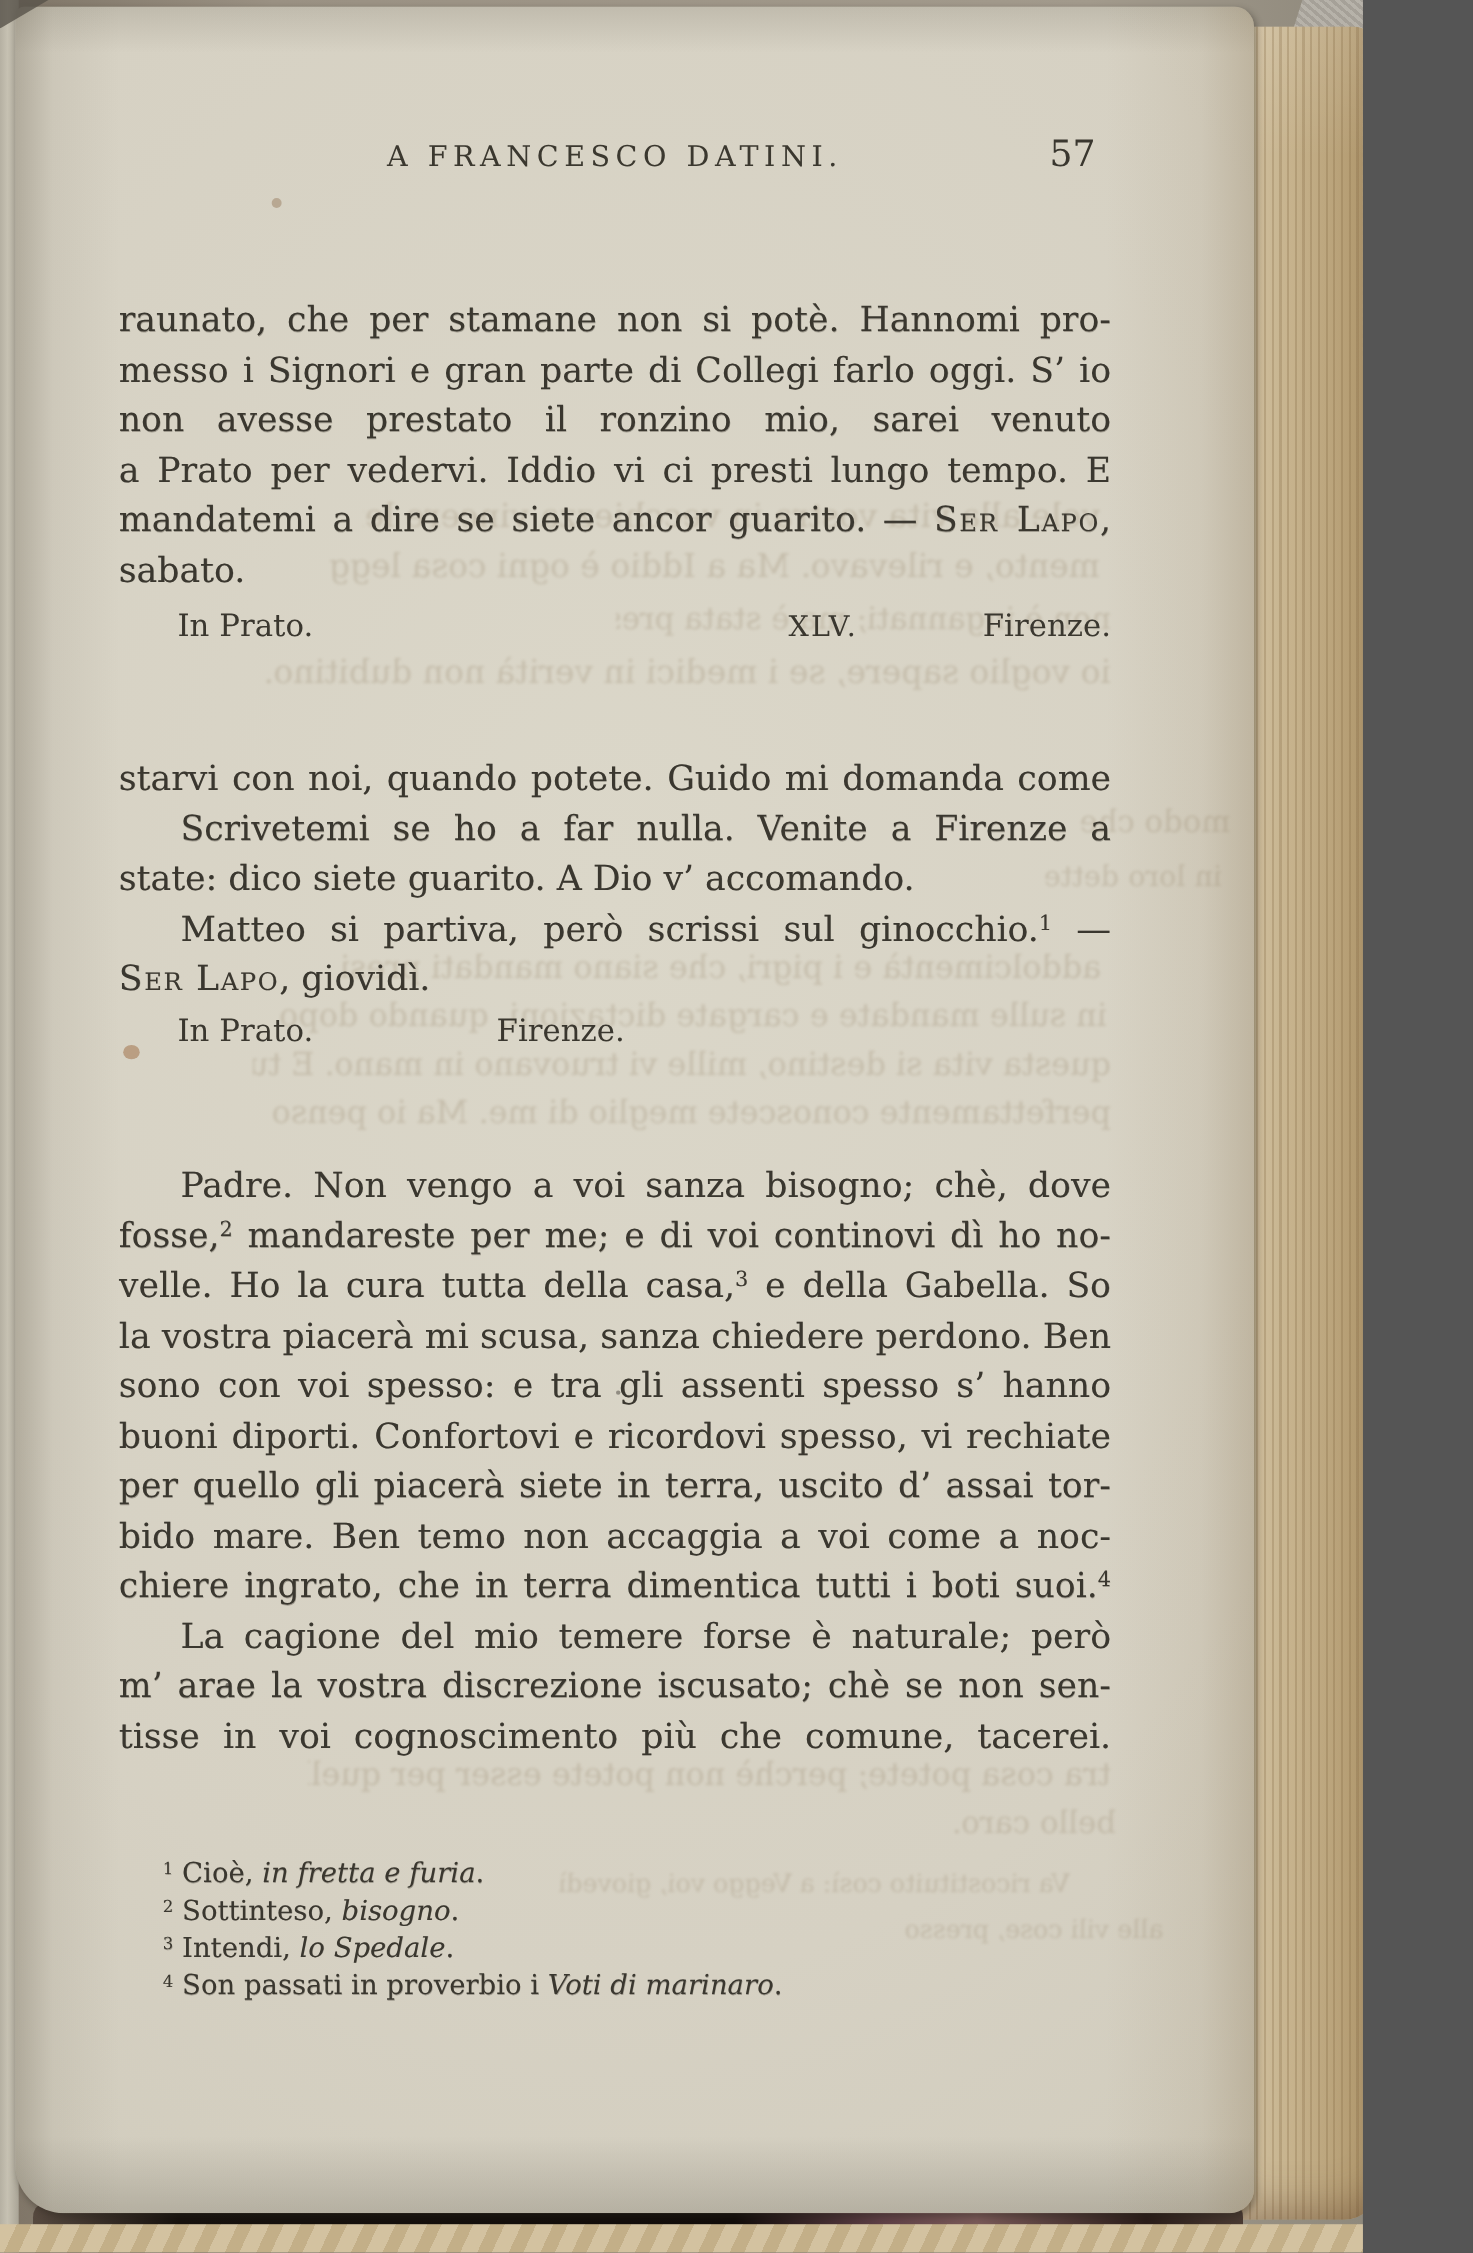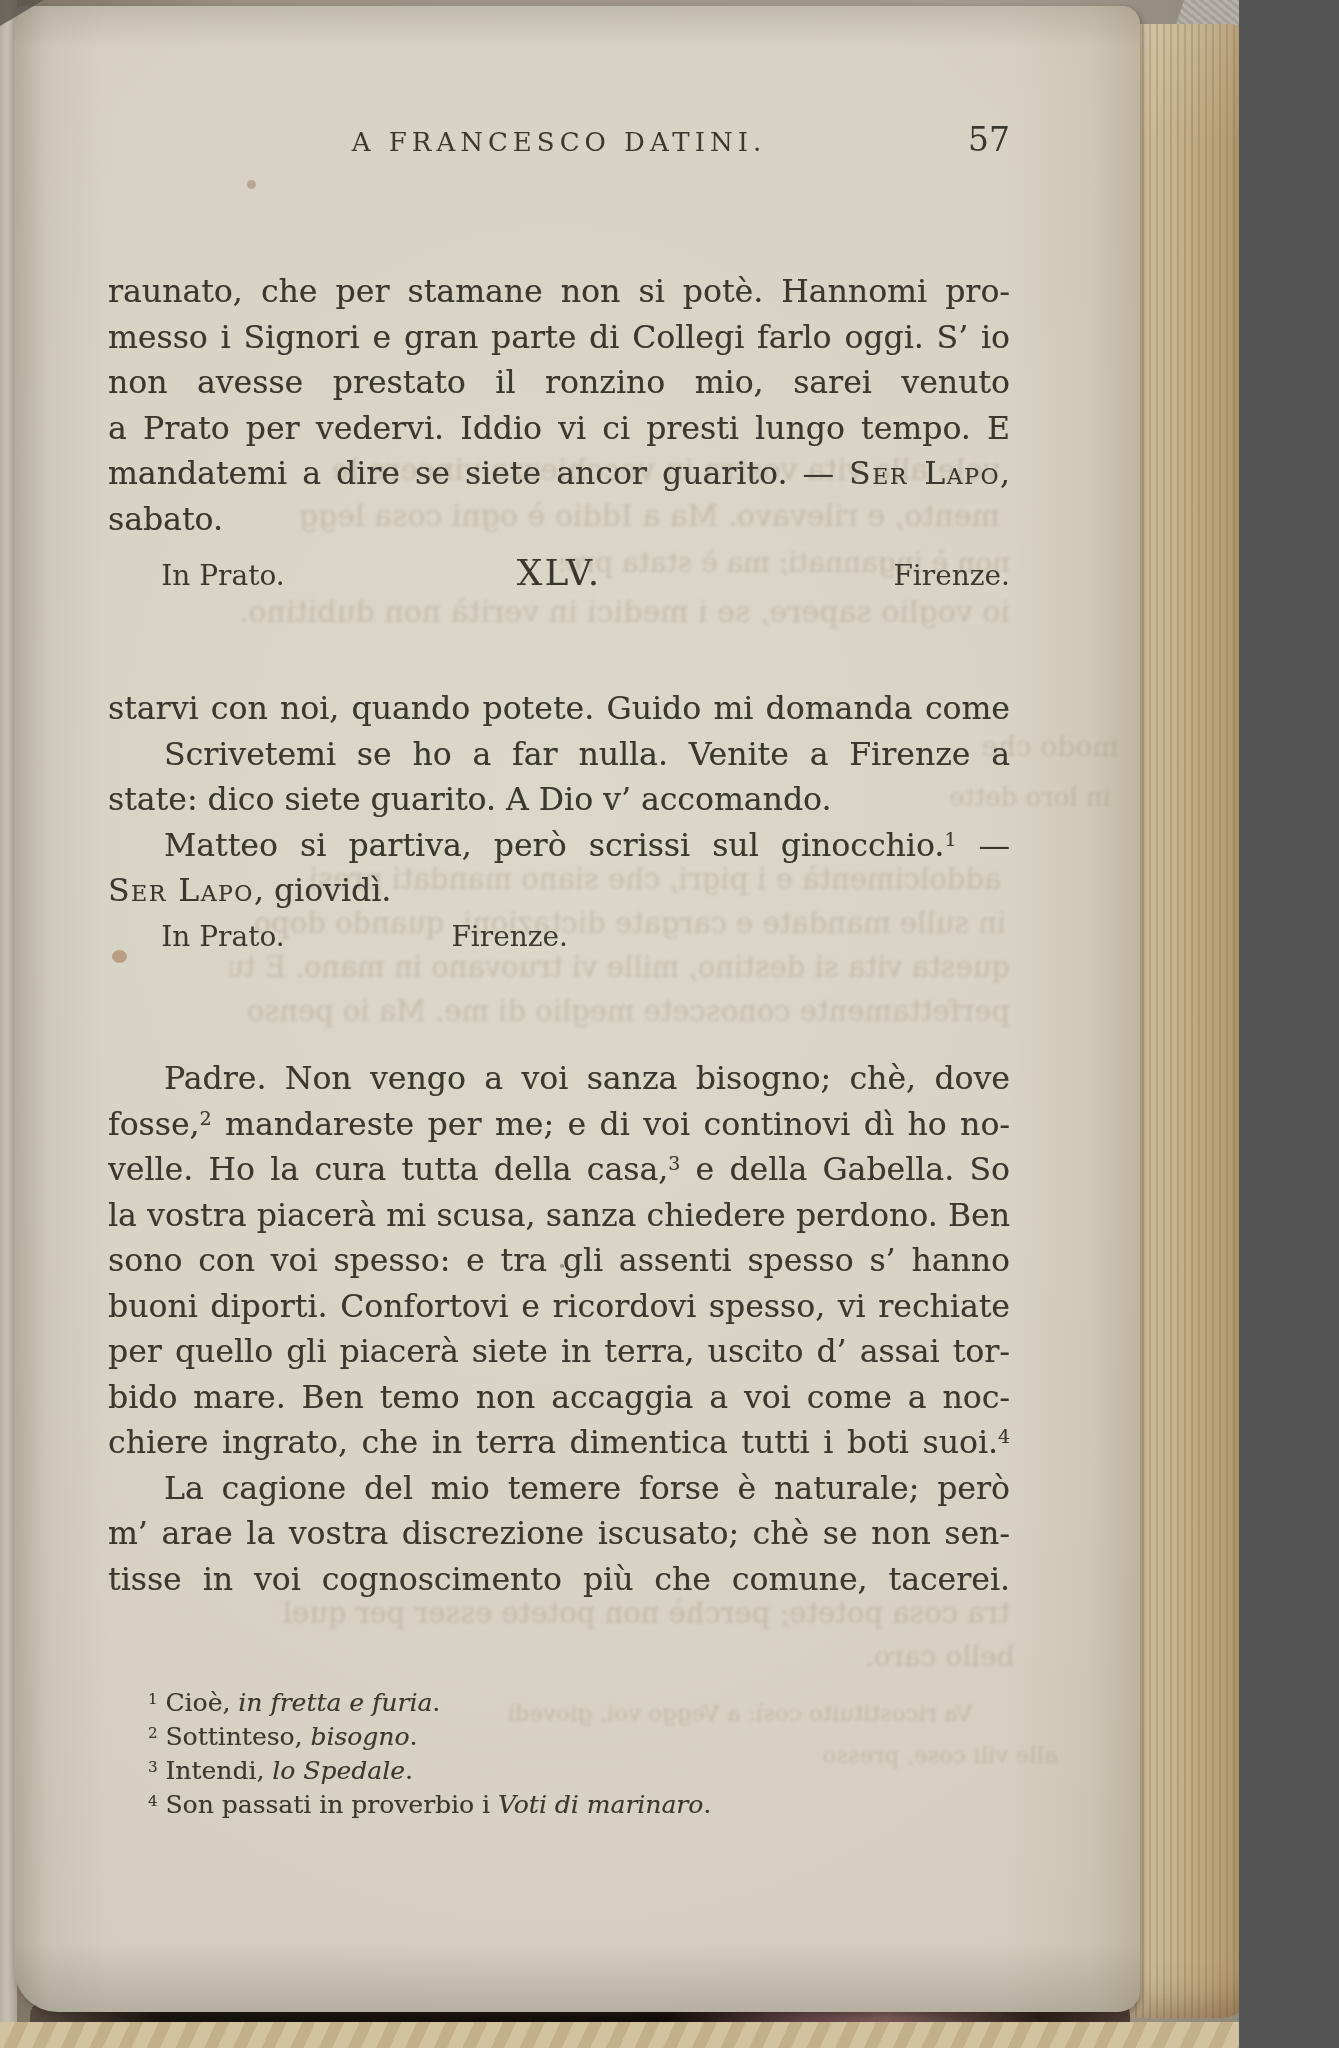--- a/index.html
+++ b/index.html
@@ -62,33 +62,33 @@
     box-shadow:2px 3px 6px rgba(40,34,26,.35);}
   .speck{position:absolute;border-radius:50%;z-index:3;}
   
   .ghost{position:absolute;z-index:3;transform:scaleX(-1);filter:blur(1.4px);
     opacity:.30;color:var(--ghost);white-space:nowrap;overflow:hidden;text-align:center;}
   
   .txt{position:absolute;z-index:4;color:var(--ink);}
   .runhead{left:108px;top:120px;width:902px;display:flex;align-items:baseline;}
   .rh-spacer{width:70px;}
   .rh-title{flex:1;text-align:center;font-size:26px;letter-spacing:5px;color:#3b382f;}
-  .pgnum{width:70px;text-align:right;font-size:33px;}
+  .pgnum{width:70px;text-align:center;font-size:33px;}
   .para{width:902px;left:108px;margin-top:45px;}
   .tline{height:45.5px;line-height:45.5px;font-size:31.5px;
     text-align:justify;text-align-last:justify;overflow:hidden;
     text-shadow:0.3px 0.4px 0.6px rgba(56,52,42,.35);}
   .tline.lastline{text-align-last:left;}
   .tline.ind{padding-left:56px;}
   .sc{font-variant:small-caps;letter-spacing:1.5px;}
   .it{font-style:italic;}
   .sup{font-size:60%;vertical-align:10px;line-height:0;}
   .sechead{left:108px;width:902px;display:flex;align-items:baseline;}
   .sechead .pl{width:230px;font-size:28px;text-align:center;}
-  .sechead .num{flex:1;text-align:center;font-size:36px;letter-spacing:2px;}
+  .sechead .num{flex:1;text-align:right;font-size:26px;letter-spacing:2px;}
   .sechead .pr{width:230px;text-align:right;font-size:28px;}
   .fns{left:148px;width:830px;}
   .fns .tline{height:34px;line-height:34px;font-size:25px;}
   .fns .sup{vertical-align:7px;}
 </style>
 </head>
 <body>
 
 <div class="scene">
 

